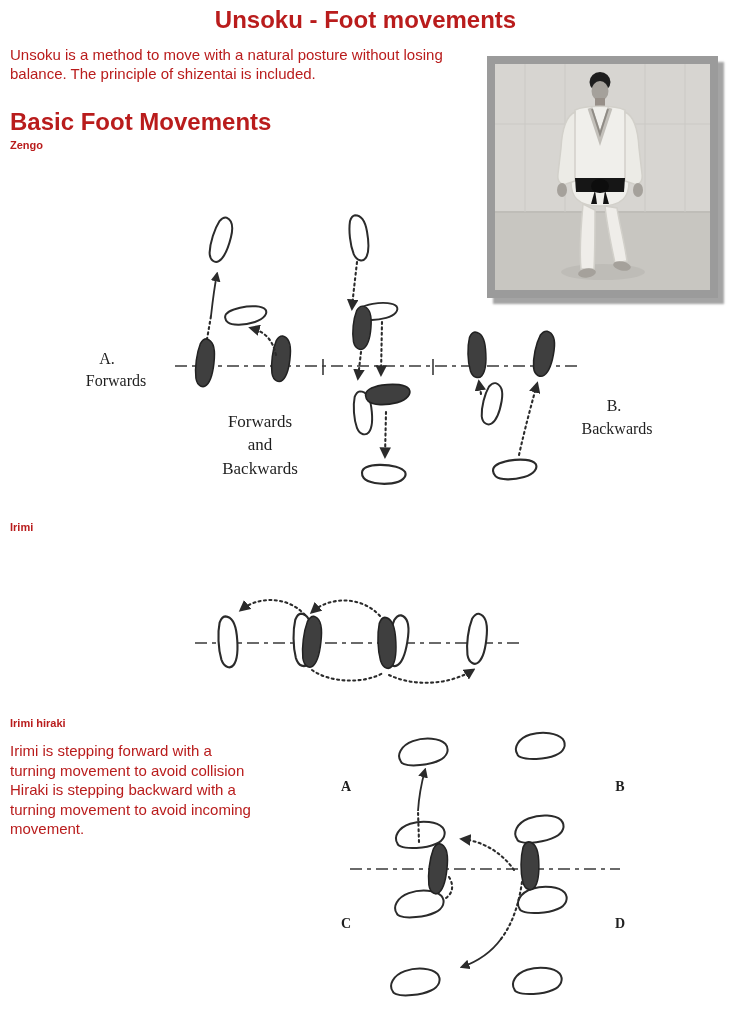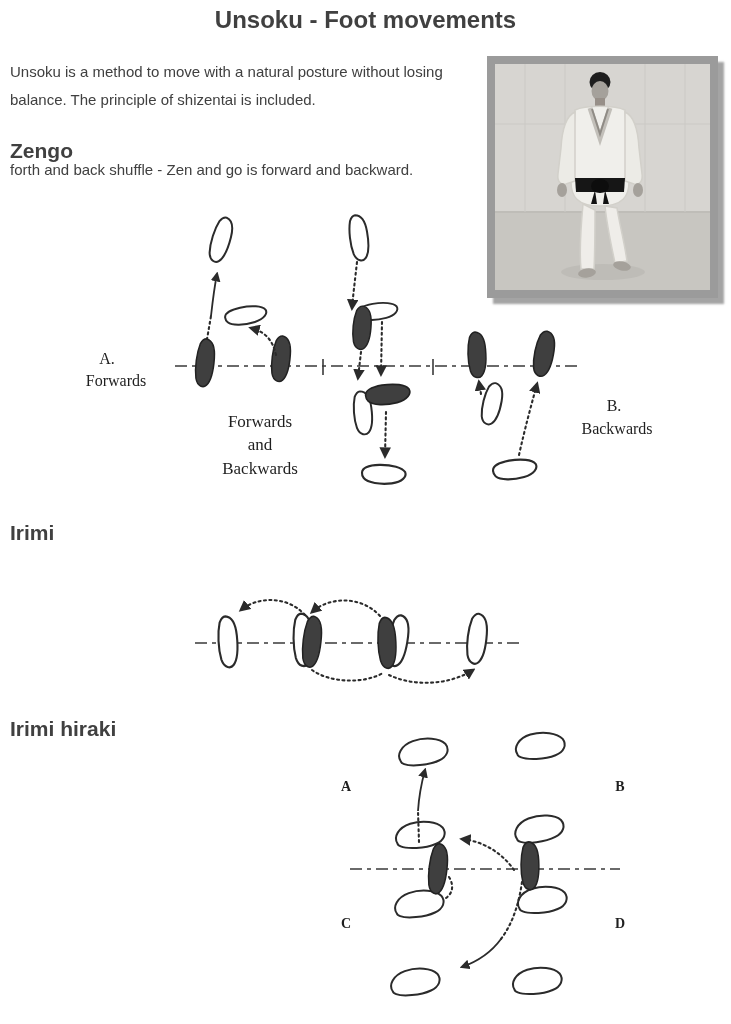--- a/index.html
+++ b/index.html
@@ -1,22 +1,22 @@
 <!DOCTYPE html>
 <html><head>
 <meta charset="utf-8">
 <style>
   html,body{margin:0;padding:0;background:#ffffff;}
   .page{position:relative;width:731px;height:1024px;background:#ffffff;overflow:hidden;
-        font-family:"Liberation Sans",sans-serif;color:#404040;}
+        font-family:"Liberation Sans",sans-serif;color:#b91c1c;}
   .abs{position:absolute;margin:0;}
   .title{top:6px;left:0;width:731px;text-align:center;font-size:24px;font-weight:700;letter-spacing:0;}
-  .intro{left:10px;top:58px;width:480px;font-size:15px;line-height:28px;white-space:pre-line;}
+  .intro{left:10px;top:45px;width:480px;font-size:15px;line-height:19px;white-space:pre-line;}
   .h2{left:10px;top:108px;font-size:24px;font-weight:700;}
-  .h3{font-size:21px;font-weight:700;}
+  .h3{font-size:11px;font-weight:700;}
   .body-text{font-size:15px;line-height:19.5px;}
   .pre{white-space:pre-line;}
   .zengo-h{left:10px;top:139px;}
   .zengo-d{left:10px;top:160px;}
   .sayu-h{left:10px;top:521px;}
   .sayu-d{left:10px;top:543px;}
   .irimi-h{left:10px;top:717px;text-align:center;}
   .irimi-d{left:10px;top:741px;width:262px;}
   .photo{left:487px;top:56px;width:215px;height:226px;border:8px solid #9b9b9b;
          box-shadow:6px 6px 2px rgba(90,90,90,0.55);background:#d7d5d1;}
@@ -72,23 +72,23 @@
         <ellipse cx="67" cy="126" rx="5" ry="7" fill="#a5a19b"></ellipse>
         <ellipse cx="143" cy="126" rx="5" ry="7" fill="#a5a19b"></ellipse>
         <path d="M88,140 C86,162 84,186 86,205 L99,205 C100,186 100,164 100,146 Z" fill="#efede9" stroke="#d2d0ca" stroke-width="1.5"></path>
         <path d="M110,142 C112,162 116,180 120,199 L132,197 C129,176 124,158 122,144 Z" fill="#efede9" stroke="#d2d0ca" stroke-width="1.5"></path>
         <ellipse cx="92" cy="209" rx="9" ry="4.5" fill="#a5a19b" transform="rotate(-8 92 209)"></ellipse>
         <ellipse cx="127" cy="202" rx="9" ry="4.5" fill="#a5a19b" transform="rotate(12 127 202)"></ellipse>
       </g>
     </svg>
   </figure>
 
+  <h2 class="abs h2">Basic Foot Movements</h2>
 
   <h3 class="abs h3 zengo-h">Zengo</h3>
-  <p class="abs body-text zengo-d">forth and back shuffle - Zen and go is forward and backward.</p>
 
   <svg class="dg" style="left:70px;top:198px;" width="600" height="292" viewBox="0 0 600 292">
     <defs>
       <marker id="za" viewBox="0 0 10 10" refX="7.5" refY="5" markerWidth="5.5" markerHeight="5.5" orient="auto">
         <path d="M0,0 L10,5 L0,10 Z" fill="#2b2b2b"></path>
       </marker>
       <path id="zfv" d="M 0,-23 C 6,-22 9,-15 9,-5 C 9,7 7,17 3,21 C 0,24 -6,23 -8,15 C -10,5 -9,-9 -6,-18 C -4,-22 -2,-23 0,-23 Z"></path>
       <path id="zfh" d="M -21,0 C -21,-4 -15,-7 -5,-8 C 7,-9 17,-7 20,-3 C 22,1 18,6 8,8 C -3,10 -15,9 -19,5 C -21,3 -21,2 -21,0 Z"></path>
     </defs>
 
@@ -146,20 +146,25 @@
     <use href="#sfv" class="fo" transform="translate(210,58) rotate(7) scale(1.05,1.12)"></use>
     <use href="#sfv" class="ff" transform="translate(199,60) rotate(-5) scale(1,1.12)"></use>
     <use href="#sfv" class="fo" transform="translate(289,56) rotate(4) scale(1.05,1.1)"></use>
     <path class="dot" marker-end="url(#sa)" d="M117,32 C100,13 70,13 53,27"></path>
     <path class="dot" marker-end="url(#sa)" d="M192,33 C174,13 142,13 124,29"></path>
     <path class="dot" d="M124,87 C142,100 176,101 195,90"></path>
     <path class="dot" marker-end="url(#sa)" d="M201,92 C226,104 262,102 285,87"></path>
   </svg>
 
   <h3 class="abs h3 irimi-h">Irimi hiraki</h3>
+  <p class="abs body-text pre irimi-d">Irimi is stepping forward with a
+turning movement to avoid collision
+Hiraki is stepping backward with a
+turning movement to avoid incoming
+movement.</p>
 
   <svg class="dg" style="left:330px;top:723px;" width="330" height="292" viewBox="0 0 330 292">
     <defs>
       <marker id="ia" viewBox="0 0 10 10" refX="7.5" refY="5" markerWidth="5.5" markerHeight="5.5" orient="auto">
         <path d="M0,0 L10,5 L0,10 Z" fill="#2b2b2b"></path>
       </marker>
       <path id="ifo" d="M -24,7 C -28,0 -22,-9 -10,-12 C 3,-15 17,-12 22,-6 C 26,0 23,7 14,10 C 3,14 -15,13 -21,10 C -23,9 -24,8 -24,7 Z"></path>
       <path id="iff" d="M 0,-23 C 6,-22 9,-15 9,-5 C 9,7 7,17 3,21 C 0,24 -6,23 -8,15 C -10,5 -9,-9 -6,-18 C -4,-22 -2,-23 0,-23 Z"></path>
     </defs>
     <line class="cl" x1="20" y1="146" x2="290" y2="146"></line>

